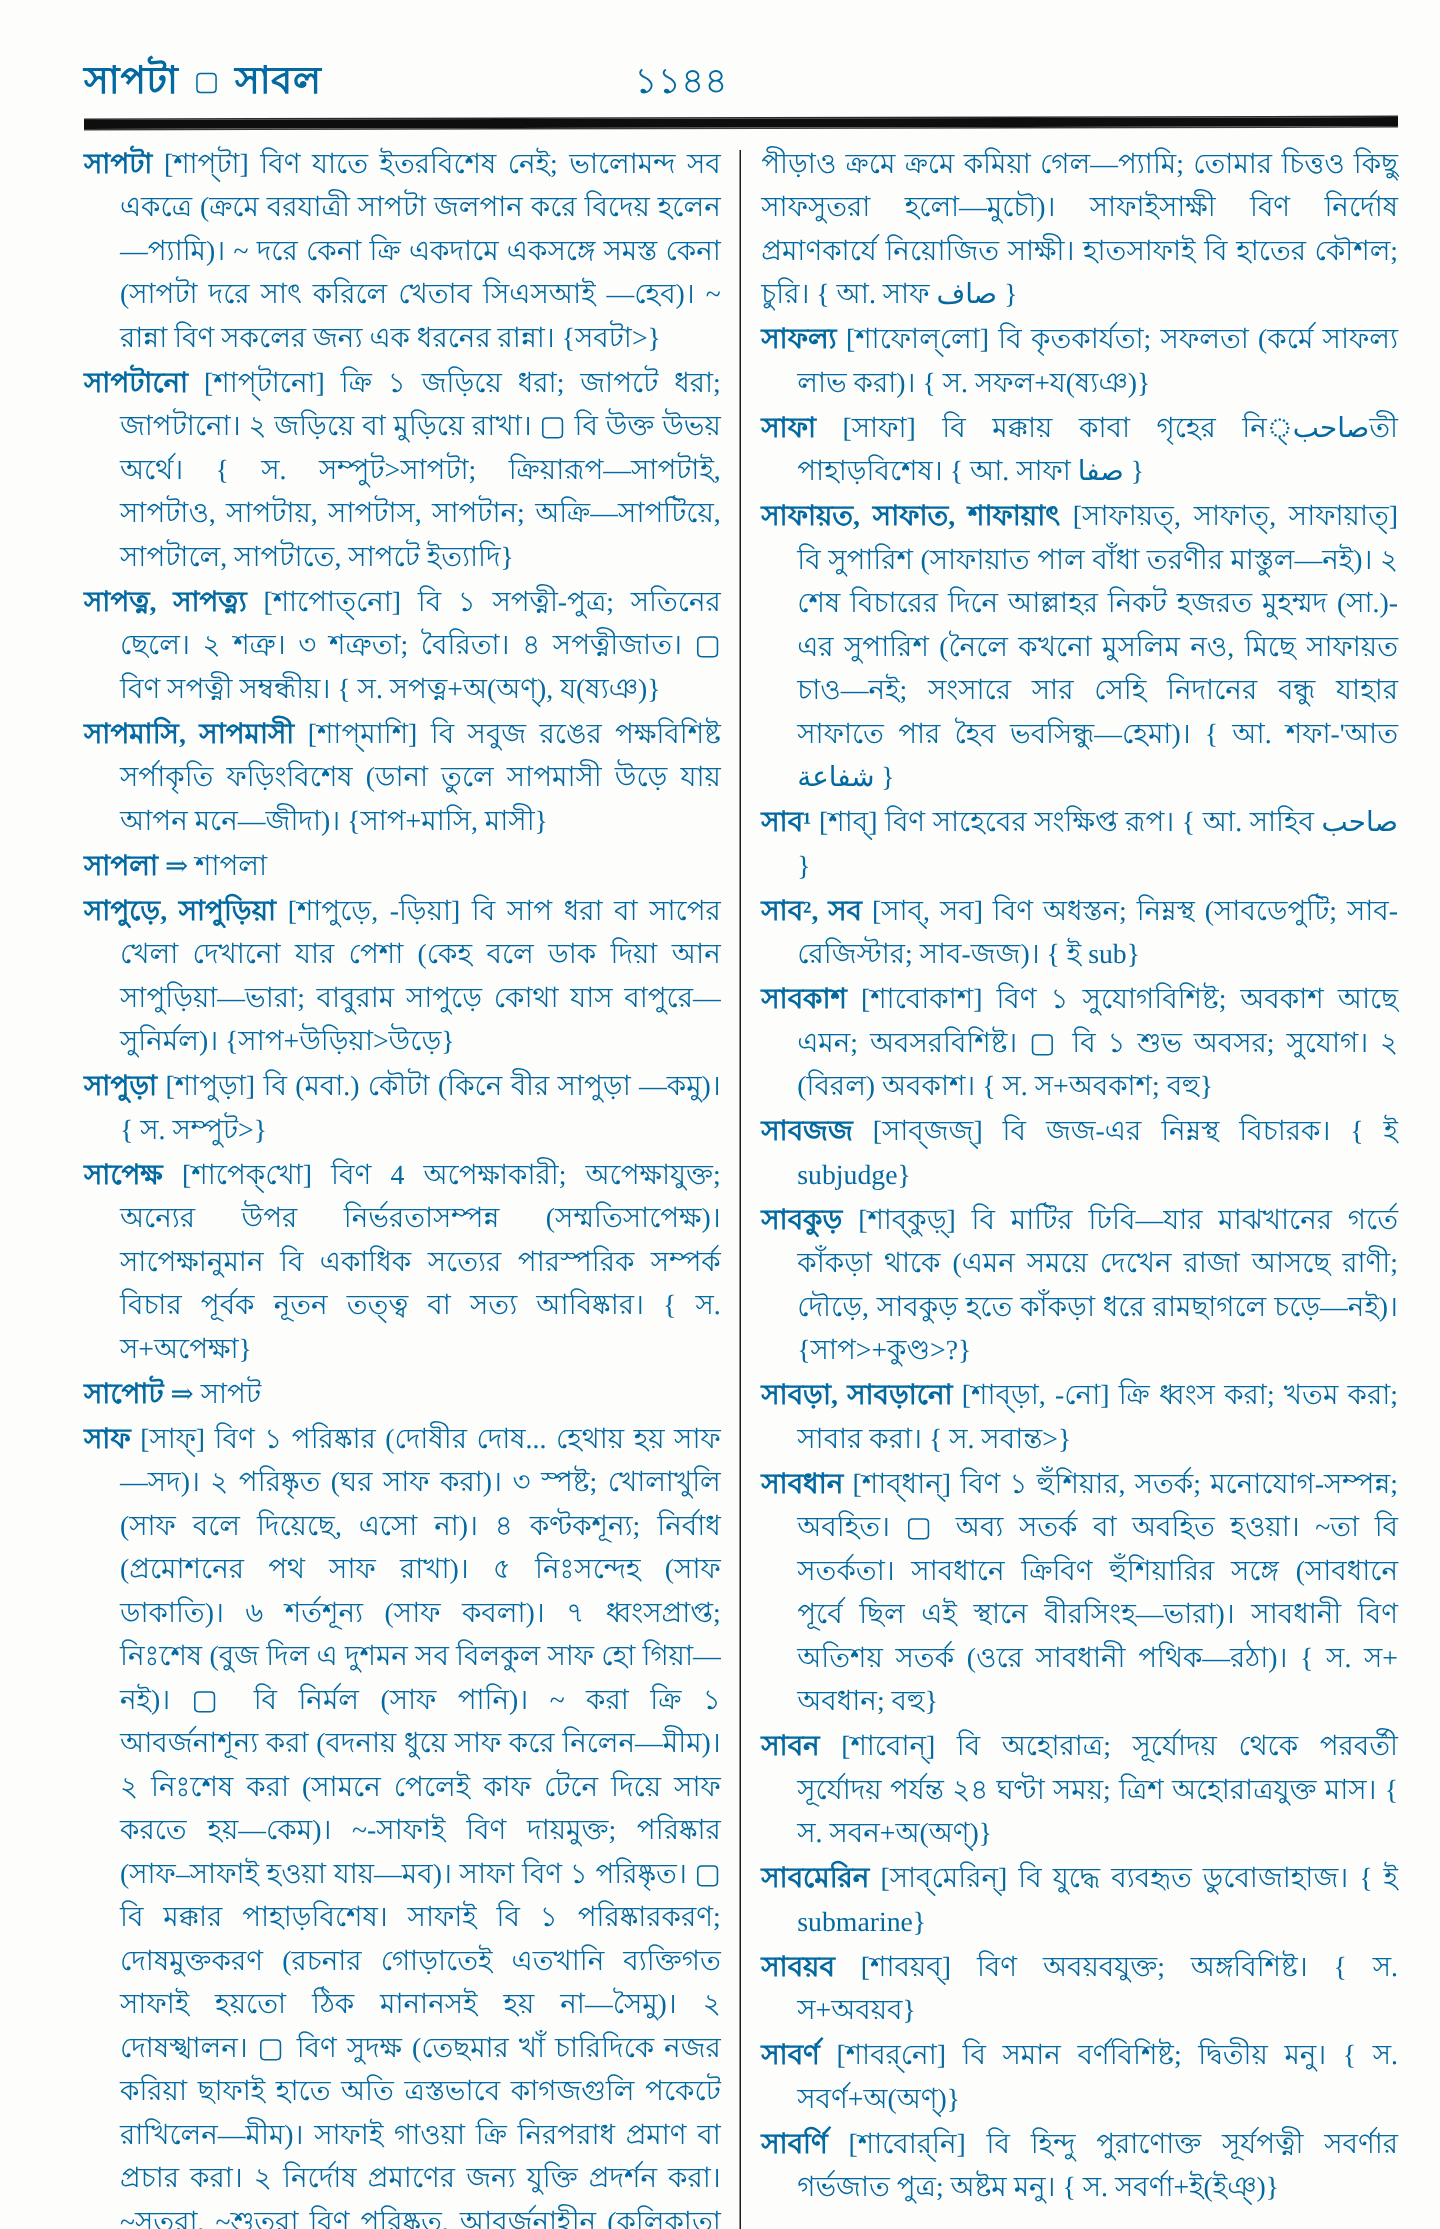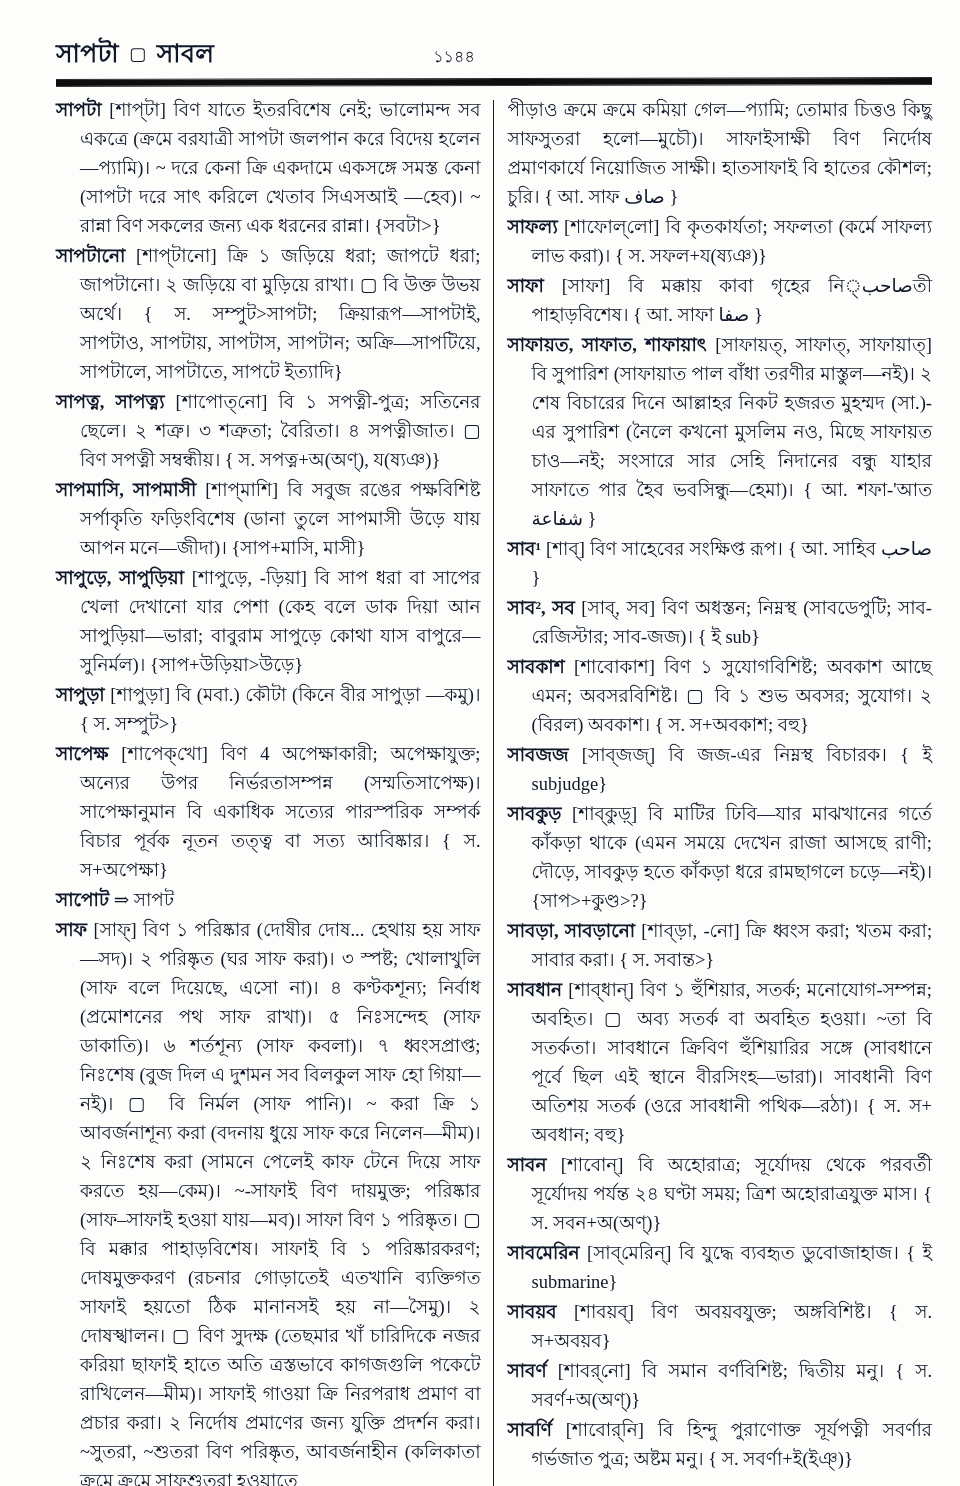--- a/index.html
+++ b/index.html
@@ -7,21 +7,21 @@
     padding: 0;
     background: #e9e7e2;
     font-family: "Liberation Serif", "DejaVu Serif", serif;
   }
   .page {
     position: relative;
     width: 960px;
     height: 1486px;
     margin: 0 auto;
     background: #fdfdfb;
-    color: #0f172a;
+    color: #0369a1;
     overflow: hidden;
     box-sizing: border-box;
     padding: 34px 28px 20px 56px;
   }
   .header {
     display: flex;
     align-items: baseline;
     height: 42px;
   }
   .guide {
@@ -34,21 +34,21 @@
   .guide .sq {
     display: inline-block;
     margin: 0 10px;
     font-weight: 400;
     font-size: 18px;
     transform: translateY(-2px);
   }
   .pagenum {
     flex: 1;
     text-align: center;
-    font-size: 16px;
+    font-size: 24px;
     transform: translateX(-40px);
   }
   .spacer { flex: 1; }
   .rule {
     height: 6px;
     margin: 2px 0 10px 0;
     background:
       linear-gradient(90deg, #0e0e0e 0 100%);
     border-top: 1px solid #2a2a2a;
     border-bottom: 1px solid #3a3a3a;
@@ -95,20 +95,21 @@
     <div class="pagenum">১১৪৪</div>
     <div class="spacer"></div>
   </div>
   <div class="rule"></div>
   <div class="cols">
     <div class="col col-left" id="col-left">
         <div class="entry"><span class="headword">সাপটা </span><span>[শাপ্‌টা] বিণ যাতে ইতরবিশেষ নেই; ভালোমন্দ সব একত্রে (ক্রমে বরযাত্রী সাপটা জলপান করে বিদেয় হলেন—প্যামি)। ~ দরে কেনা ক্রি একদামে একসঙ্গে সমস্ত কেনা (সাপটা দরে সাৎ করিলে খেতাব সিএসআই —হেব)। ~ রান্না বিণ সকলের জন্য এক ধরনের রান্না। {সবটা&gt;}</span></div>
         <div class="entry"><span class="headword">সাপটানো </span><span>[শাপ্‌টানো] ক্রি ১ জড়িয়ে ধরা; জাপটে ধরা; জাপটানো। ২ জড়িয়ে বা মুড়িয়ে রাখা। ▢ বি উক্ত উভয় অর্থে। { স. সম্পুট&gt;সাপটা; ক্রিয়ারূপ—সাপটাই, সাপটাও, সাপটায়, সাপটাস, সাপটান; অক্রি—সাপটিয়ে, সাপটালে, সাপটাতে, সাপটে ইত্যাদি}</span></div>
         <div class="entry"><span class="headword">সাপত্ন, সাপত্ন্য </span><span>[শাপোত্‌নো] বি ১ সপত্নী-পুত্র; সতিনের ছেলে। ২ শত্রু। ৩ শত্রুতা; বৈরিতা। ৪ সপত্নীজাত। ▢ বিণ সপত্নী সম্বন্ধীয়। { স. সপত্ন+অ(অণ্), য(ষ্যঞ)}</span></div>
         <div class="entry"><span class="headword">সাপমাসি, সাপমাসী </span><span>[শাপ্‌মাশি] বি সবুজ রঙের পক্ষবিশিষ্ট সর্পাকৃতি ফড়িংবিশেষ (ডানা তুলে সাপমাসী উড়ে যায় আপন মনে—জীদা)। {সাপ+মাসি, মাসী}</span></div>
+        <div class="entry"><span class="headword">সাপলা </span><span>⇒ শাপলা</span></div>
         <div class="entry"><span class="headword">সাপুড়ে, সাপুড়িয়া </span><span>[শাপুড়ে, -ড়িয়া] বি সাপ ধরা বা সাপের খেলা দেখানো যার পেশা (কেহ বলে ডাক দিয়া আন সাপুড়িয়া—ভারা; বাবুরাম সাপুড়ে কোথা যাস বাপুরে—সুনির্মল)। {সাপ+উড়িয়া&gt;উড়ে}</span></div>
         <div class="entry"><span class="headword">সাপুড়া </span><span>[শাপুড়া] বি (মবা.) কৌটা (কিনে বীর সাপুড়া —কমু)। { স. সম্পুট&gt;}</span></div>
         <div class="entry"><span class="headword">সাপেক্ষ </span><span>[শাপেক্‌খো] বিণ 4 অপেক্ষাকারী; অপেক্ষাযুক্ত; অন্যের উপর নির্ভরতাসম্পন্ন (সম্মতিসাপেক্ষ)। সাপেক্ষানুমান বি একাধিক সত্যের পারস্পরিক সম্পর্ক বিচার পূর্বক নূতন তত্ত্ব বা সত্য আবিষ্কার। { স. স+অপেক্ষা}</span></div>
         <div class="entry"><span class="headword">সাপোট </span><span>⇒ সাপট</span></div>
         <div class="entry"><span class="headword">সাফ </span><span>[সাফ্] বিণ ১ পরিষ্কার (দোষীর দোষ... হেথায় হয় সাফ—সদ)। ২ পরিষ্কৃত (ঘর সাফ করা)। ৩ স্পষ্ট; খোলাখুলি (সাফ বলে দিয়েছে, এসো না)। ৪ কণ্টকশূন্য; নির্বাধ (প্রমোশনের পথ সাফ রাখা)। ৫ নিঃসন্দেহ (সাফ ডাকাতি)। ৬ শর্তশূন্য (সাফ কবলা)। ৭ ধ্বংসপ্রাপ্ত; নিঃশেষ (বুজ দিল এ দুশমন সব বিলকুল সাফ হো গিয়া—নই)। ▢ বি নির্মল (সাফ পানি)। ~ করা ক্রি ১ আবর্জনাশূন্য করা (বদনায় ধুয়ে সাফ করে নিলেন—মীম)। ২ নিঃশেষ করা (সামনে পেলেই কাফ টেনে দিয়ে সাফ করতে হয়—কেম)। ~-সাফাই বিণ দায়মুক্ত; পরিষ্কার (সাফ–সাফাই হওয়া যায়—মব)। সাফা বিণ ১ পরিষ্কৃত। ▢ বি মক্কার পাহাড়বিশেষ। সাফাই বি ১ পরিষ্কারকরণ; দোষমুক্তকরণ (রচনার গোড়াতেই এতখানি ব্যক্তিগত সাফাই হয়তো ঠিক মানানসই হয় না—সৈমু)। ২ দোষস্খালন। ▢ বিণ সুদক্ষ (তেছমার খাঁ চারিদিকে নজর করিয়া ছাফাই হাতে অতি ত্রস্তভাবে কাগজগুলি পকেটে রাখিলেন—মীম)। সাফাই গাওয়া ক্রি নিরপরাধ প্রমাণ বা প্রচার করা। ২ নির্দোষ প্রমাণের জন্য যুক্তি প্রদর্শন করা। ~সুতরা, ~শুতরা বিণ পরিষ্কৃত, আবর্জনাহীন (কলিকাতা ক্রমে ক্রমে সাফশুতরা হওয়াতে</span></div>
       </div>
     <div class="divider"></div>
     <div class="col col-right" id="col-right">
         <div class="entry cont"><span>পীড়াও ক্রমে ক্রমে কমিয়া গেল—প্যামি; তোমার চিত্তও কিছু সাফসুতরা হলো—মুচৌ)। সাফাইসাক্ষী বিণ নির্দোষ প্রমাণকার্যে নিয়োজিত সাক্ষী। হাতসাফাই বি হাতের কৌশল; চুরি। { আ. সাফ صاف }</span></div>
         <div class="entry"><span class="headword">সাফল্য </span><span>[শাফোল্‌লো] বি কৃতকার্যতা; সফলতা (কর্মে সাফল্য লাভ করা)। { স. সফল+য(ষ্যঞ)}</span></div>

